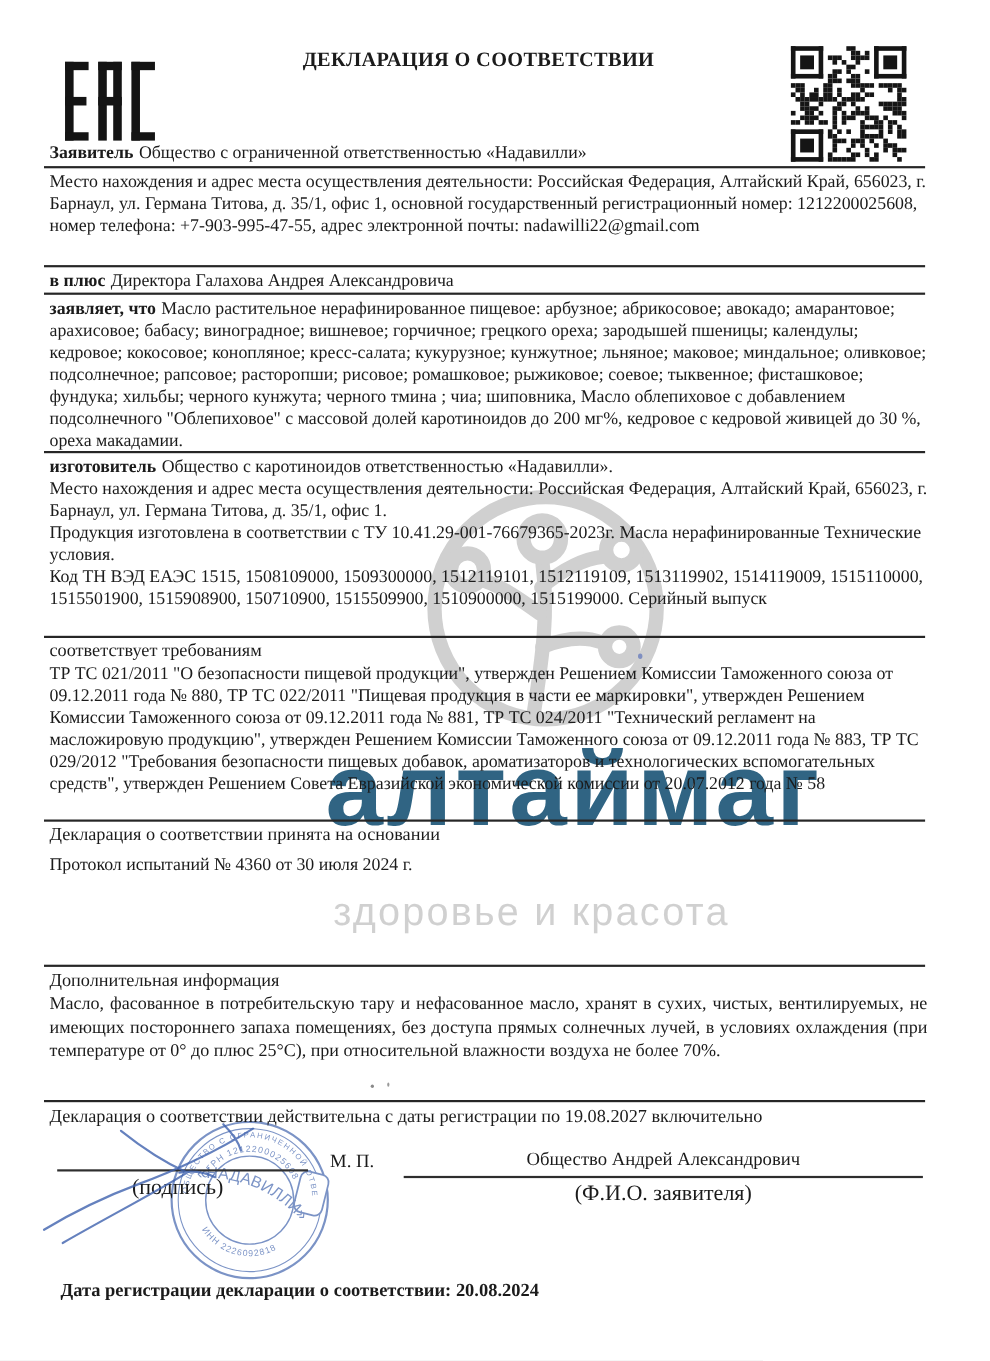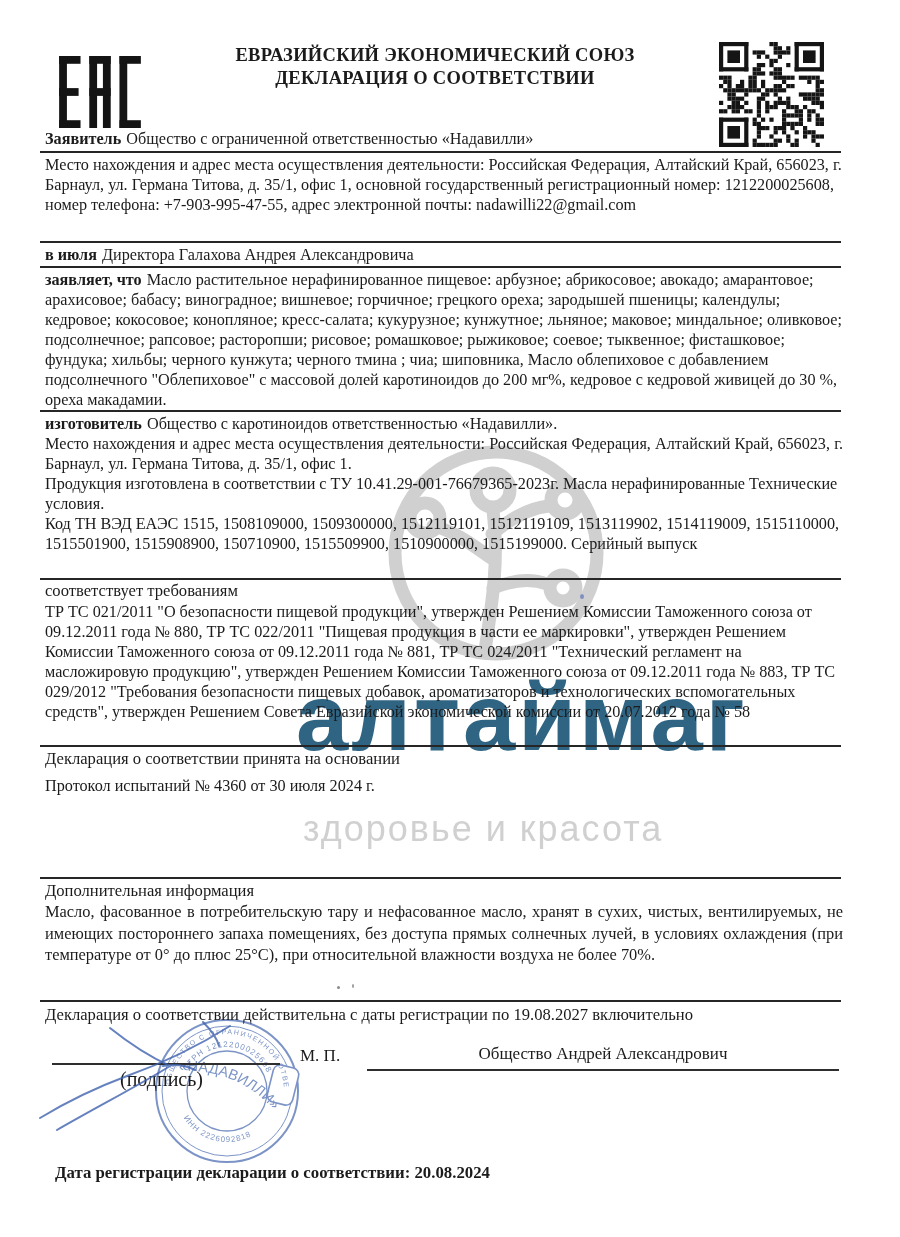--- a/index.html
+++ b/index.html
@@ -54,21 +54,20 @@
         <rect x="45" y="0" width="8" height="74"></rect>
       <rect x="31" y="0" width="22" height="8"></rect>
         <rect x="31" y="33" width="22" height="8"></rect>
       <rect x="62" y="0" width="8" height="74"></rect>
         <rect x="62" y="0" width="22" height="8"></rect>
       <rect x="62" y="66" width="22" height="8"></rect>
     </g>
   </svg>
 
   <div class="abs txt doc-title" style="left:185px;top:44px;width:500px;">
-    <div>ЕВРАЗИЙСКИЙ ЭКОНОМИЧЕСКИЙ СОЮЗ</div>
     <div>ДЕКЛАРАЦИЯ О СООТВЕТСТВИИ</div>
   </div>
 
   <svg class="abs txt" style="left:716px;top:40px;" width="116" height="108" viewBox="0 0 116 108">
     <rect x="0" y="0" width="116" height="108" fill="#ffffff"></rect>
     <g id="qr-modules" fill="#151515">
         <rect x="53.400000000000006" y="2" width="4.2" height="4.2"></rect>
         <rect x="57.6" y="2" width="4.2" height="4.2"></rect>
         <rect x="57.6" y="6.2" width="4.2" height="4.2"></rect>
         <rect x="61.800000000000004" y="6.2" width="4.2" height="4.2"></rect>
@@ -299,21 +298,21 @@
     <span class="lbl">Заявитель</span><span>Общество с ограниченной ответственностью «Надавилли»</span>
   </div>
 
   <div class="hr" style="top:151px;"></div>
 
   <div class="abs txt body-text" style="left:45px;top:155px;width:800px;">Место нахождения и адрес места осуществления деятельности: Российская Федерация, Алтайский Край, 656023, г. Барнаул, ул. Германа Титова, д. 35/1, офис 1, основной государственный регистрационный номер: 1212200025608, номер телефона: +7-903-995-47-55, адрес электронной почты: nadawilli22@gmail.com</div>
 
   <div class="hr" style="top:241px;"></div>
 
   <div class="abs txt body-text" style="left:45px;top:245px;width:800px;">
-    <span class="lbl">в июля</span><span>Директора Галахова Андрея Александровича</span>
+    <span class="lbl">в плюс</span><span>Директора Галахова Андрея Александровича</span>
   </div>
 
   <div class="hr" style="top:266px;"></div>
 
   <div class="abs txt body-text" style="left:45px;top:270px;width:800px;">
     <span class="lbl">заявляет, что</span><span>Масло растительное нерафинированное пищевое: арбузное; абрикосовое; авокадо; амарантовое; арахисовое; бабасу; виноградное; вишневое; горчичное; грецкого ореха; зародышей пшеницы; календулы; кедровое; кокосовое; конопляное; кресс-салата; кукурузное; кунжутное; льняное; маковое; миндальное; оливковое; подсолнечное; рапсовое; расторопши; рисовое; ромашковое; рыжиковое; соевое; тыквенное; фисташковое; фундука; хильбы; черного кунжута; черного тмина ; чиа; шиповника, Масло облепиховое с добавлением подсолнечного "Облепиховое" с массовой долей каротиноидов до 200 мг%, кедровое с кедровой живицей до 30 %, ореха макадамии.</span>
   </div>
 
   <div class="hr" style="top:410px;"></div>
 
@@ -364,20 +363,21 @@
     </g>
   </svg>
 
   <div class="sig-line" style="left:52px;top:1063px;width:228px;"></div>
   <div class="abs txt cap" style="left:120px;top:1068px;">(подпись)</div>
 
   <div class="abs txt body-text" style="left:300px;top:1046px;font-size:17px;">М. П.</div>
 
   <div class="abs txt body-text" style="left:367px;top:1044px;width:472px;text-align:center;font-size:17px;">Общество Андрей Александрович</div>
   <div class="sig-line" style="left:367px;top:1069px;width:472px;"></div>
+  <div class="abs txt cap" style="left:367px;top:1074px;width:472px;text-align:center;">(Ф.И.О. заявителя)</div>
 
   <svg class="abs" style="left:15px;top:1008px;z-index:3;" width="300" height="150" viewBox="0 0 300 150">
     <g fill="none" stroke="#3f62ae" stroke-width="2" stroke-linecap="round" opacity=".8">
       <path d="M 215 18 C 180 40, 140 58, 112 68 C 80 80, 48 96, 25 110"></path>
       <path d="M 95 20 C 120 40, 142 52, 155 58 C 130 74, 80 100, 42 122"></path>
       <path d="M 188 14 C 196 22, 202 30, 204 38"></path>
       <path d="M 148 58 C 160 56, 172 58, 180 62"></path>
     </g>
   </svg>
 

